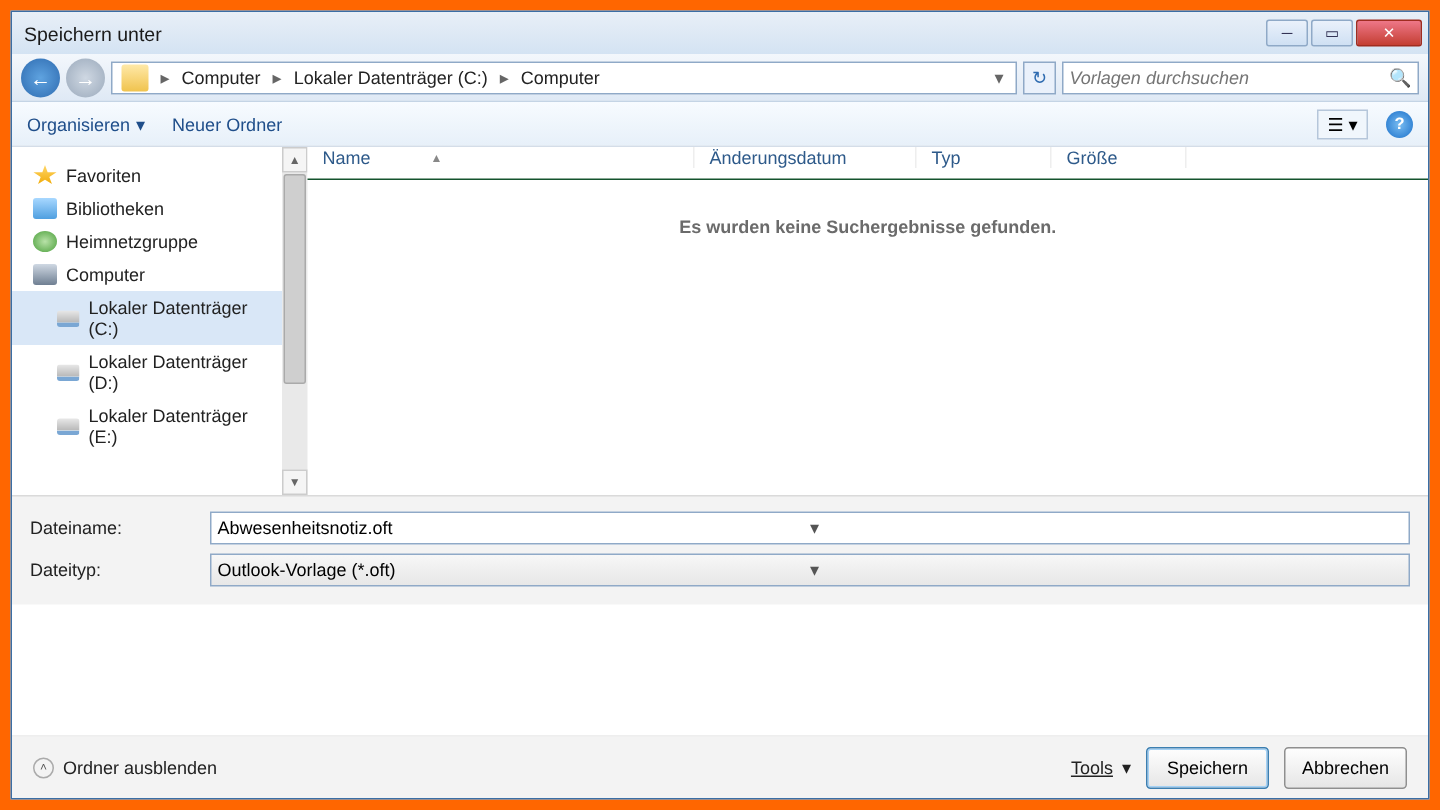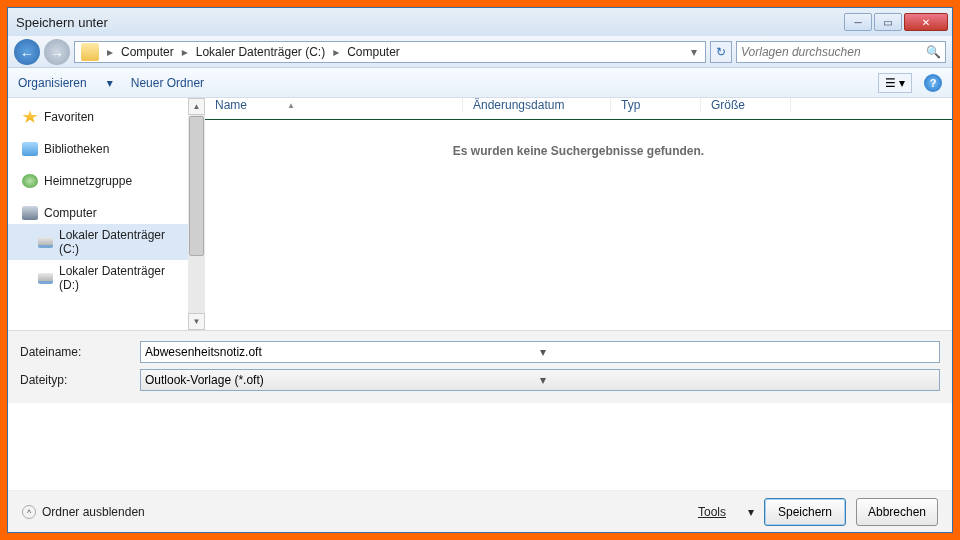--- a/index.html
+++ b/index.html
@@ -12,34 +12,34 @@
 .winbtn.close { background: linear-gradient(#e78,#c43e32); border-color: #a02c20; color: #fff; width: 44px; }
 .navbar { height: 32px; background: linear-gradient(#f3f7fc,#dfe9f5); display: flex; align-items: center; padding: 0 6px; gap: 4px; border-bottom: 1px solid #c4d4e5; }
 .navarrow { width: 26px; height: 26px; border-radius: 50%; background: radial-gradient(#5fa3e0,#2e6bb0); display: flex; align-items: center; justify-content: center; color: #fff; font-size: 14px; }
 .navarrow.fwd { background: radial-gradient(#cfd8e3,#9aa9bb); }
 .breadcrumb { flex: 1; height: 22px; background: #fff; border: 1px solid #8fa9c7; display: flex; align-items: center; padding: 0 2px; }
 .bc-folder { width: 18px; height: 18px; background: linear-gradient(#ffe9a8,#f0c34e); border-radius: 2px; margin: 0 4px; }
 .bc-sep { color: #666; padding: 0 4px; }
 .bc-item { color: #222; padding: 2px 4px; }
 .bc-drop { margin-left: auto; color: #666; padding: 0 6px; }
 .refresh { width: 22px; height: 22px; border: 1px solid #8fa9c7; background: #eaf1fb; display: flex; align-items: center; justify-content: center; color: #2e6bb0; }
-.searchbox { width: 210px; height: 22px; border: 1px solid #8fa9c7; background: #fff; display: flex; align-items: center; padding: 0 4px; }
+.searchbox { width: 238px; height: 22px; border: 1px solid #8fa9c7; background: #fff; display: flex; align-items: center; padding: 0 4px; }
 .searchbox input { border: none; flex: 1; outline: none; color: #888; font-style: italic; }
 .searchbox .sicon { color: #2e6bb0; }
 .toolbar { height: 30px; background: linear-gradient(#f7fbff,#e7f0f9); border-bottom: 1px solid #d4dde8; display: flex; align-items: center; padding: 0 10px; gap: 18px; }
-.toolbar .tbtn { color: #1f4e8a; display: flex; align-items: center; gap: 20px; }
+.toolbar .tbtn { color: #1f4e8a; display: flex; align-items: center; gap: 4px; }
 .toolbar .right { margin-left: auto; display: flex; align-items: center; gap: 12px; }
 .viewbtn { width: 34px; height: 20px; border: 1px solid #b5c6da; background: #f0f6fc; display: flex; align-items: center; justify-content: center; }
 .helpbtn { width: 18px; height: 18px; border-radius: 50%; background: radial-gradient(#79bdf2,#1a6fc9); color: #fff; display: flex; align-items: center; justify-content: center; font-weight: bold; font-size: 11px; }
 .body { display: flex; height: 232px; }
 .sidebar { width: 180px; background: #fff; padding: 8px 0; overflow: hidden; }
 .side-item { display: flex; align-items: center; gap: 6px; padding: 4px 8px 4px 14px; color: #222; }
 .side-item.sub { padding-left: 30px; }
 .side-item.sel { background: #d9e7f7; }
-.side-head { margin-top: 10px; }
+.side-head { margin-top: 0; }
 .side-icon { width: 16px; height: 14px; display: inline-block; }
 .ic-star { background: linear-gradient(#ffd76a,#f0a800); clip-path: polygon(50% 0,61% 35%,98% 35%,68% 57%,79% 91%,50% 70%,21% 91%,32% 57%,2% 35%,39% 35%); }
 .ic-lib { background: linear-gradient(#a8d8ff,#4f9fe0); border-radius: 2px; }
 .ic-net { background: radial-gradient(#b8e2a8,#4a9f3a); border-radius: 50%; }
 .ic-comp { background: linear-gradient(#cfd8e3,#6f7f92); border-radius: 2px; }
 .ic-drive { background: linear-gradient(#e8e8e8,#b8b8b8); border-radius: 2px; border-bottom: 3px solid #7aa7d4; height: 11px; }
 .vscroll { width: 17px; background: #e9e9e9; display: flex; flex-direction: column; }
 .vscroll .arr { height: 17px; background: #f5f5f5; border: 1px solid #ccc; display: flex; align-items: center; justify-content: center; font-size: 8px; color: #666; }
 .vscroll .thumb { flex:0 0 140px; background: #cfcfcf; border: 1px solid #aaa; margin: 1px; border-radius: 2px; }
 .vscroll .track { flex: 1; }
@@ -52,21 +52,21 @@
 .lower { padding: 10px 12px 6px 12px; background: #f3f3f3; border-top: 1px solid #dadada; }
 .row { display: flex; align-items: center; margin-bottom: 6px; }
 .row label { width: 120px; text-align: left; padding-right: 6px; color: #222; }
 .combo { flex: 1; height: 22px; border: 1px solid #8fa9c7; background: #fff; display: flex; align-items: center; padding: 0 4px; }
 .combo.sel { background: linear-gradient(#f7f7f7,#e7e7e7); }
 .combo span { flex: 1; }
 .combo .dd { color: #555; }
 .footer { position: absolute; bottom: 0; left: 0; right: 0; height: 42px; background: #f3f3f3; display: flex; align-items: center; padding: 0 14px; gap: 10px; border-top: 1px solid #eee; }
 .footer .hide { display: flex; align-items: center; gap: 6px; color: #222; }
 .footer .sp { flex: 1; }
-.footer .tools { color: #222; display: flex; align-items: center; gap: 22px; }
+.footer .tools { color: #222; display: flex; align-items: center; gap: 6px; }
 .btn { width: 82px; height: 28px; border: 1px solid #8f8f8f; background: linear-gradient(#fefefe,#e6e6e6); border-radius: 3px; display: flex; align-items: center; justify-content: center; }
 .btn.primary { border: 1px solid #3c7fb1; box-shadow: 0 0 0 1px #a3d1f5 inset; }
 .chev { width: 14px; height: 14px; border: 1px solid #aaa; border-radius: 50%; display: flex; align-items: center; justify-content: center; font-size: 8px; color: #555; }
 </style>
 </head>
 <body>
 
 <div class="dialog">
 
   <div class="titlebar">
@@ -129,20 +129,24 @@
           <span>Computer</span>
         </div>
       <div class="side-item sub sel">
           <span class="side-icon ic-drive"></span>
           <span>Lokaler Datenträger (C:)</span>
         </div>
       <div class="side-item sub">
           <span class="side-icon ic-drive"></span>
           <span>Lokaler Datenträger (D:)</span>
         </div>
+      <div class="side-item sub">
+          <span class="side-icon ic-drive"></span>
+          <span>Lokaler Datenträger (E:)</span>
+        </div>
     </div>
     <div class="vscroll">
       <div class="arr">▲</div>
       <div class="thumb"></div>
       <div class="track"></div>
       <div class="arr">▼</div>
     </div>
     <div class="main">
       <div class="colhead">
         <div class="col name">

